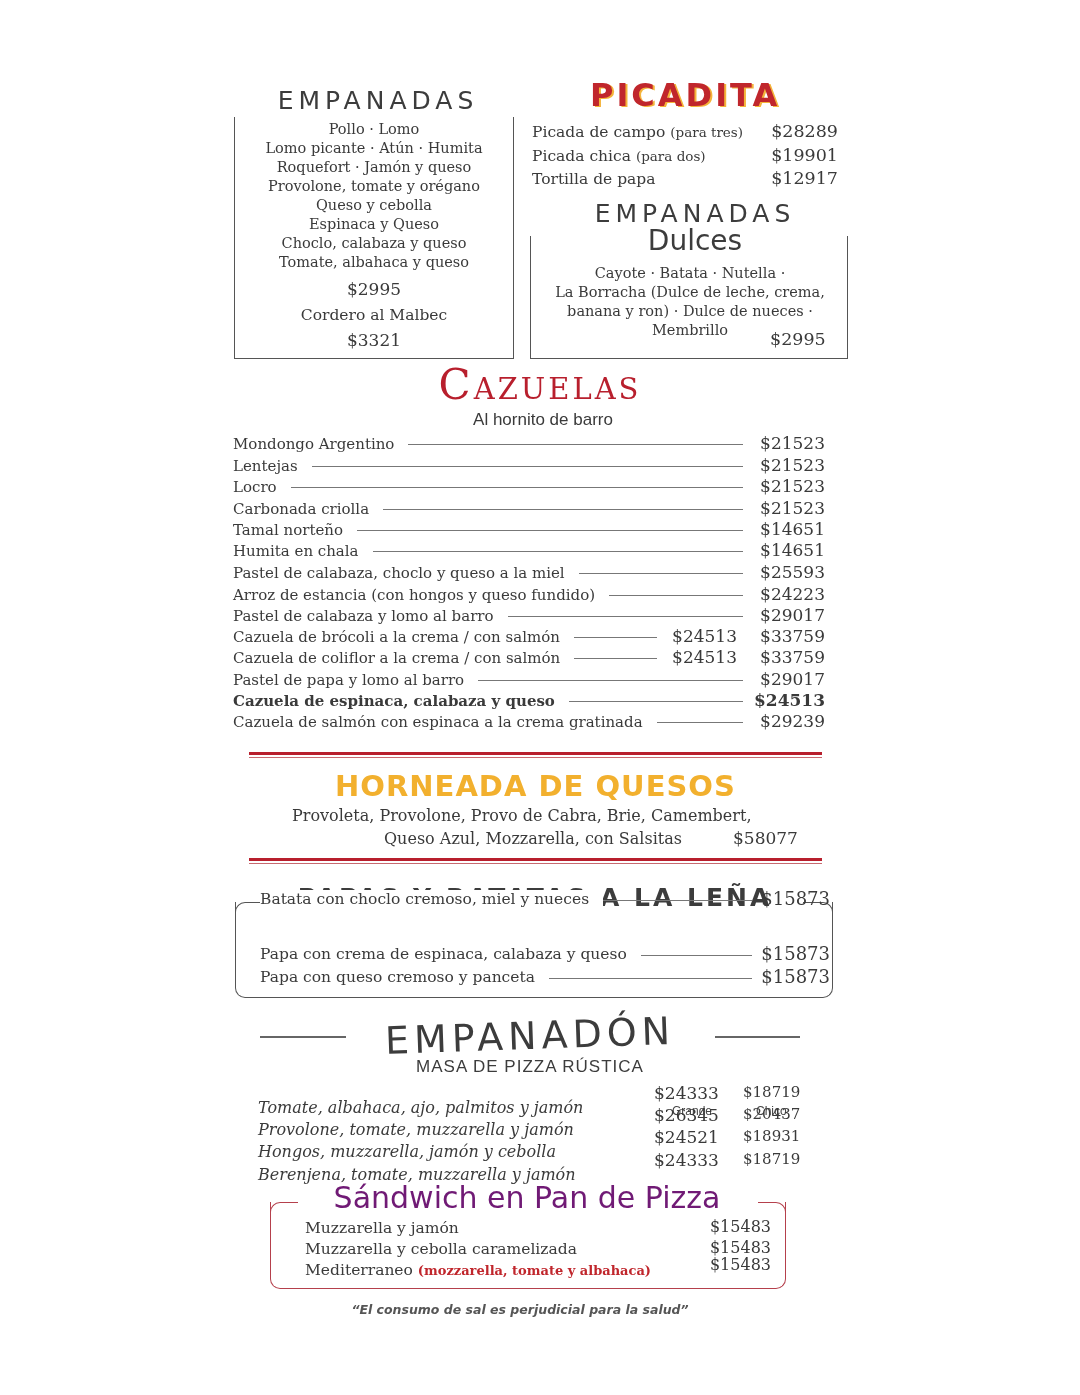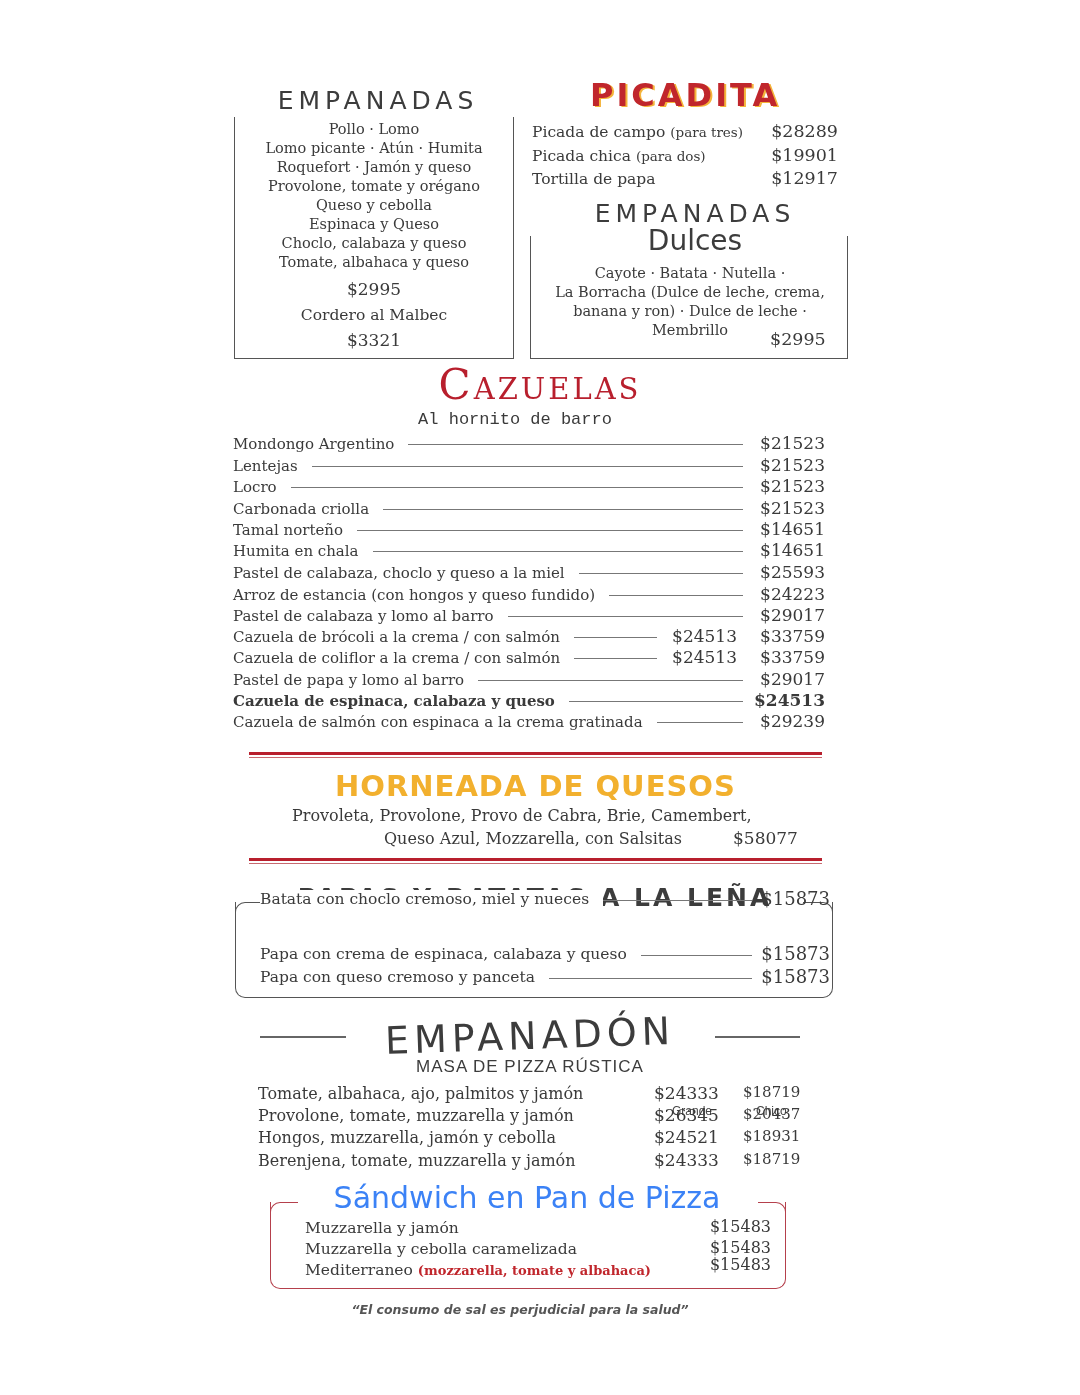--- a/index.html
+++ b/index.html
@@ -23,21 +23,21 @@
 
   
   .dul-title { left: 540px; top: 199px; width: 310px; text-align: center; font-family: "DejaVu Sans", sans-serif; font-size: 25px; letter-spacing: 5px; color: #3c3c3c; }
   .dul-sub { left: 540px; top: 224px; width: 310px; text-align: center; font-family: "DejaVu Sans", sans-serif; font-size: 28px; color: #3c3c3c; }
   .dul-box { left: 530px; top: 236px; width: 318px; height: 123px; border-left: 1.5px solid #555; border-right: 1.5px solid #555; border-bottom: 1.5px solid #555; }
   .dul-list { left: 535px; top: 264px; width: 310px; text-align: center; font-size: 14.5px; line-height: 19px; }
   .dul-price { left: 770px; top: 329px; font-size: 17.5px; }
 
   
   .caz-title { left: 300px; top: 360px; width: 480px; text-align: center; font-family: "DejaVu Serif", serif; font-size: 42px; letter-spacing: 3px; color: #b81f2d; font-variant: small-caps; }
-  .caz-sub { left: 360px; top: 410px; width: 310px; text-align: center; font-family: Liberation Mono, monospace; font-size: 17px; color: #3a3a3a; }
+  .caz-sub { left: 388px; top: 410px; width: 310px; text-align: center; font-family: Liberation Sans, sans-serif; font-size: 17px; color: #3a3a3a; }
   .row { left: 233px; width: 592px; height: 21px; font-size: 15px; }
   .row .name { position: absolute; left: 0; top: 2px; background: #fff; padding-right: 14px; white-space: nowrap; z-index: 2; }
   .row .leader { position: absolute; left: 0; right: 82px; top: 11px; border-top: 1px solid #777; z-index: 1; }
   .row .leader.short { right: 168px; }
   .row .price { position: absolute; right: 0; top: 0; font-size: 17px; }
   .row .price2 { position: absolute; right: 88px; top: 0; font-size: 17px; background: #fff; padding-left: 8px; z-index: 2; }
 
   
   .rule { left: 249px; width: 573px; height: 6px; border-top: 3px solid #b81f2d; border-bottom: 1px solid #c86a70; }
 
@@ -57,29 +57,29 @@
   .prow .leader { position: absolute; left: 0; right: 78px; top: 12px; border-top: 1px solid #777; z-index: 1; }
   .prow .price { position: absolute; right: 0; top: 0; font-size: 18px; }
 
   
   .edn-line-l { left: 260px; top: 1036px; width: 86px; border-top: 2px solid #666; }
   .edn-line-r { left: 715px; top: 1036px; width: 85px; border-top: 2px solid #666; }
   .edn-title { left: 370px; top: 1014px; width: 320px; text-align: center; font-family: "DejaVu Sans", sans-serif; font-size: 38px; letter-spacing: 5px; color: #3c3c3c; transform: rotate(-2deg); }
   .edn-sub { left: 395px; top: 1057px; width: 270px; text-align: center; font-family: Liberation Sans, sans-serif; font-size: 17px; letter-spacing: 1px; color: #3c3c3c; }
   .edn-colh { top: 1066px; font-family: "Liberation Sans", sans-serif; font-size: 12px; color: #444; margin-top: 38px; }
   .erow { left: 258px; width: 560px; height: 22px; font-size: 16px; }
-  .erow .name { position: absolute; left: 0; top: 1px; }
+  .erow .name { position: absolute; left: 0; top: 15px; font-style: italic; }
   .erow .p1 { position: absolute; left: 396px; top: 0; font-size: 17px; }
   .erow .p2 { position: absolute; left: 485px; top: 0; font-size: 15px; }
 
   
   .sand-box { left: 270px; top: 1202px; width: 516px; height: 87px; border: 1.5px solid #b5404c; border-top: none; border-radius: 0 0 10px 10px; }
   .sand-tl { left: 270px; top: 1202px; width: 28px; height: 12px; border-top: 1.5px solid #b5404c; border-left: 1.5px solid #b5404c; border-radius: 10px 0 0 0; }
   .sand-tr { left: 758px; top: 1202px; width: 28px; height: 12px; border-top: 1.5px solid #b5404c; border-right: 1.5px solid #b5404c; border-radius: 0 10px 0 0; }
-  .sand-title { left: 302px; top: 1180px; width: 450px; text-align: center; font-family: "DejaVu Sans", sans-serif; font-size: 30px; color: #3b82f6; }
+  .sand-title { left: 302px; top: 1180px; width: 450px; text-align: center; font-family: "DejaVu Sans", sans-serif; font-size: 30px; color: #701a75; }
   .srow { left: 305px; width: 466px; height: 19px; font-size: 15.5px; }
   .srow .name { position: absolute; left: 0; top: 0; white-space: nowrap; }
   .srow .note { color: #c0262c; font-size: 13px; font-weight: bold; }
   .srow .price { position: absolute; right: 0; top: -2px; font-size: 16px; }
 
   .footer { left: 270px; top: 1302px; width: 500px; text-align: center; font-family: "DejaVu Sans", sans-serif; font-style: italic; font-weight: bold; font-size: 12.5px; color: #555; }
 </style>
 </head>
 <body>
 
@@ -117,21 +117,21 @@
   </div>
 </section>
 
 <section>
   <div class="abs dul-box"></div>
   <div class="abs dul-title">EMPANADAS</div>
   <div class="abs dul-sub">Dulces</div>
   <div class="abs dul-list">
     <div>Cayote · Batata · Nutella ·</div>
     <div>La Borracha (Dulce de leche, crema,</div>
-    <div>banana y ron) · Dulce de leche ·</div>
+    <div>banana y ron) · Dulce de nueces ·</div>
     <div>Membrillo</div>
   </div>
   <div class="abs dul-price">$2995</div>
 </section>
 
 <section>
   <div class="abs caz-title">Cazuelas</div>
   <div class="abs caz-sub">Al hornito de barro</div>
 
   <div class="abs row" style="top:433px;">

